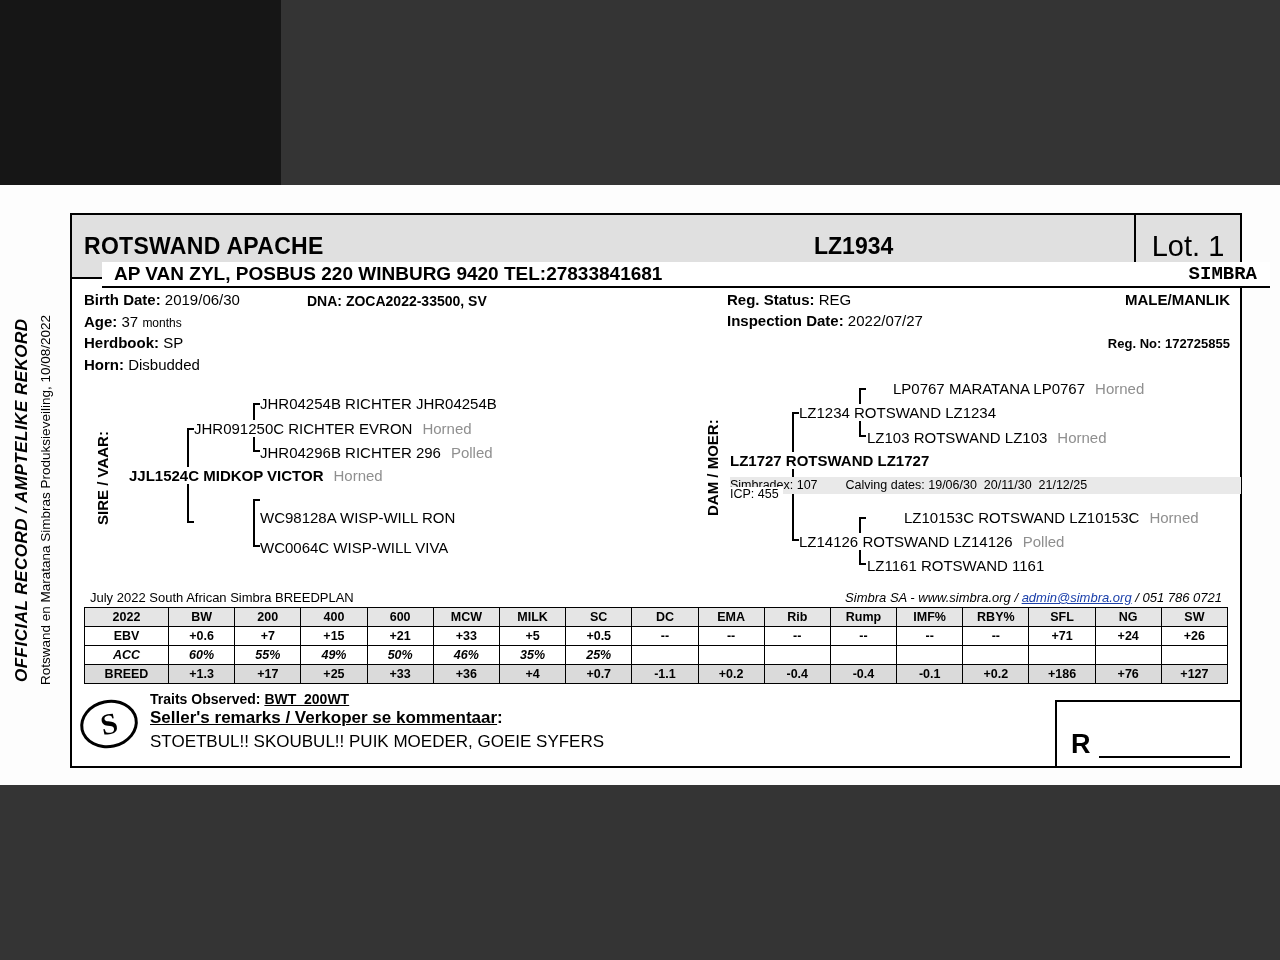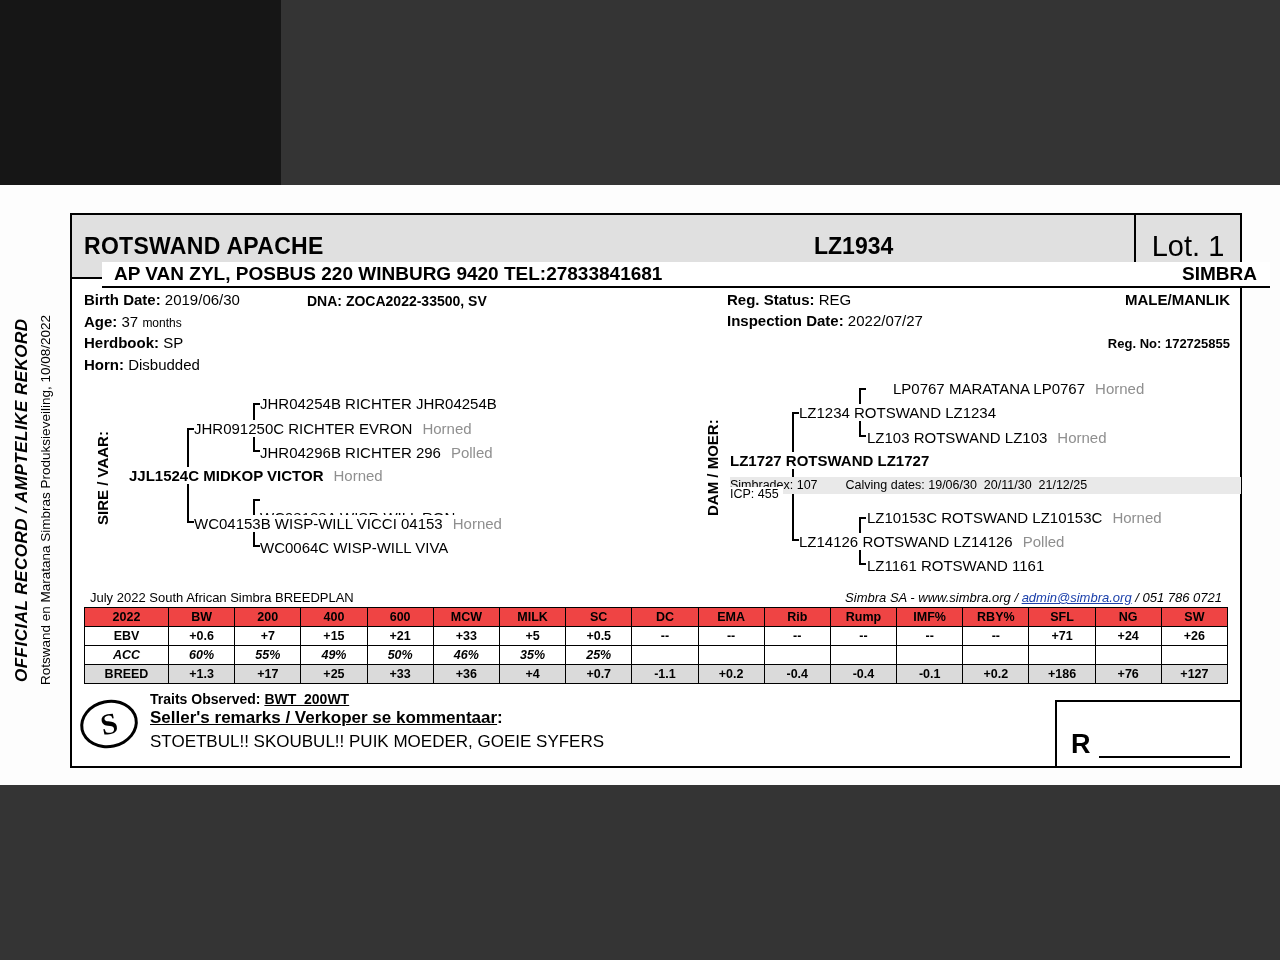--- a/index.html
+++ b/index.html
@@ -18,21 +18,21 @@
 
   .doc { position:absolute; left:70px; top:28px; width:1172px; height:555px; border:2px solid #000; background:#fff; }
 
   .title-row { position:absolute; top:0; left:0; width:100%; height:64px; background:#e0e0e0; border-bottom:2px solid #000; display:flex; align-items:center; }
   .animal-name { flex:1; padding-left:12px; font-size:23px; font-weight:bold; letter-spacing:.3px; }
   .animal-id { width:320px; font-size:23px; font-weight:bold; }
   .lot-box { width:106px; height:100%; border-left:2px solid #000; display:flex; align-items:center; justify-content:center; font-size:29px; font-weight:normal; }
 
   .owner-row { position:absolute; top:47px; left:0; width:100%; height:26px; border-bottom:2px solid #000; display:flex; align-items:center; font-weight:bold; font-size:19px; background:#fff;margin-left:30px; }
   .owner { flex:1; padding-left:12px; }
-  .breed-name { padding-right:13px; }
+  .breed-name { padding-right:13px;font-family:Liberation Mono, monospace; }
 
   .details { position:absolute; top:73px; left:0; width:100%; height:85px; font-size:15px; }
   .details .item { position:absolute; white-space:nowrap; }
   .lbl { font-weight:bold; }
   .small { font-size:12px; }
 
   .pedigree { position:absolute; top:158px; left:0; width:100%; height:215px; }
   .ped-entry { position:absolute; white-space:nowrap; font-size:15px; line-height:17px; background:#fff; padding-right:3px; z-index:2; }
   .ped-entry.bold .ped-name { font-weight:bold; }
   .ped-horn { color:#8f8f8f; margin-left:10px; }
@@ -41,21 +41,21 @@
   .stats-row { position:absolute; left:658px; top:104px; width:511px; height:17px; background:#e9e9e9; font-size:12.5px; line-height:17px; z-index:2; white-space:nowrap; }
   .stats-row .gap { margin-left:28px; white-space:pre; }
   .icp { position:absolute; left:658px; top:114px; font-size:12.5px; background:#fff; z-index:2; padding-right:4px; }
 
   .caption-row { position:absolute; top:373px; left:0; width:100%; height:19px; display:flex; justify-content:space-between; align-items:center; padding:0 18px; font-size:13px; }
   .contact { font-style:italic; }
   .contact .email { text-decoration:underline; color:#1a3faa; }
 
   .bp-table { position:absolute; top:392px; left:12px; width:1144px; border-collapse:collapse; table-layout:fixed; font-size:12.5px; }
   .bp-table th, .bp-table td { border:1px solid #000; height:19px; text-align:center; padding:0 2px; font-weight:bold; overflow:hidden; }
-  .bp-table thead th { background:#ef4444; }
+  .bp-table thead th { background:#e5e5e5; }
   .acc-row td { font-style:italic; }
   .breed-row td { background:#dadada; }
 
   .footer { position:absolute; top:473px; left:0; width:100%; height:78px; }
   .s-logo { position:absolute; left:8px; top:12px; width:58px; height:48px; border:3px solid #000; border-radius:50%; transform:rotate(-12deg); display:flex; align-items:center; justify-content:center; font-family:"Liberation Serif", serif; font-weight:bold; font-size:30px; }
   .traits { position:absolute; left:78px; top:3px; font-size:14px; font-weight:bold; }
   .traits .obs { text-decoration:underline; white-space:pre; }
   .remarks-label { position:absolute; left:78px; top:20px; font-size:17px; font-weight:bold; }
   .remarks-label .ul { text-decoration:underline; }
   .remarks-text { position:absolute; left:78px; top:44px; font-size:17px; }
@@ -139,23 +139,20 @@
       </div>
       <div class="ped-entry" style="left:188px;top:71px">
         <span class="ped-name">JHR04296B RICHTER 296</span><span class="ped-horn">Polled</span>
       </div>
       <div class="ped-entry bold" style="left:57px;top:94px">
         <span class="ped-name">JJL1524C MIDKOP VICTOR</span><span class="ped-horn">Horned</span>
       </div>
       <div class="ped-entry" style="left:188px;top:136px">
         <span class="ped-name">WC98128A WISP-WILL RON</span><span class="ped-horn"></span>
       </div>
-      <div class="ped-entry" style="left:122px;top:142px">
-        <span class="ped-name">WC04153B WISP-WILL VICCI 04153</span><span class="ped-horn">Horned</span>
-      </div>
       <div class="ped-entry" style="left:188px;top:166px">
         <span class="ped-name">WC0064C WISP-WILL VIVA</span><span class="ped-horn"></span>
       </div>
 
       <div class="vtext side-label" style="left:632px;top:15px;height:160px">DAM / MOER:</div>
 
       <div class="bracket" style="left:720px;top:39px;height:129px"></div>
       <div class="bracket" style="left:787px;top:15px;height:49px"></div>
       <div class="bracket" style="left:787px;top:144px;height:48px"></div>
 
@@ -168,21 +165,21 @@
       <div class="ped-entry" style="left:795px;top:56px">
         <span class="ped-name">LZ103 ROTSWAND LZ103</span><span class="ped-horn">Horned</span>
       </div>
       <div class="ped-entry bold" style="left:658px;top:79px">
         <span class="ped-name">LZ1727 ROTSWAND LZ1727</span><span class="ped-horn"></span>
       </div>
       <div class="stats-row">
         <span>Simbradex: 107</span><span class="gap">Calving dates: 19/06/30  20/11/30  21/12/25</span>
       </div>
       <div class="icp">ICP: 455</div>
-      <div class="ped-entry" style="left:795px;top:136px">
+      <div class="ped-entry" style="left:832px;top:136px">
         <span class="ped-name">LZ10153C ROTSWAND LZ10153C</span><span class="ped-horn">Horned</span>
       </div>
       <div class="ped-entry" style="left:727px;top:160px">
         <span class="ped-name">LZ14126 ROTSWAND LZ14126</span><span class="ped-horn">Polled</span>
       </div>
       <div class="ped-entry" style="left:795px;top:184px">
         <span class="ped-name">LZ1161 ROTSWAND 1161</span><span class="ped-horn"></span>
       </div>
     </div>
 

